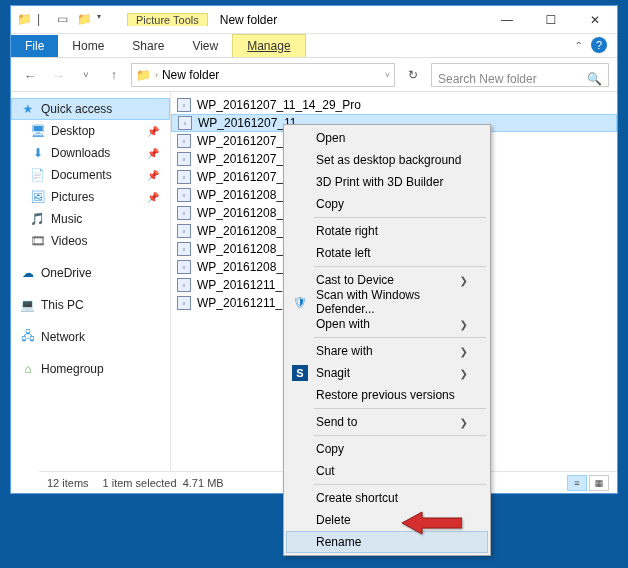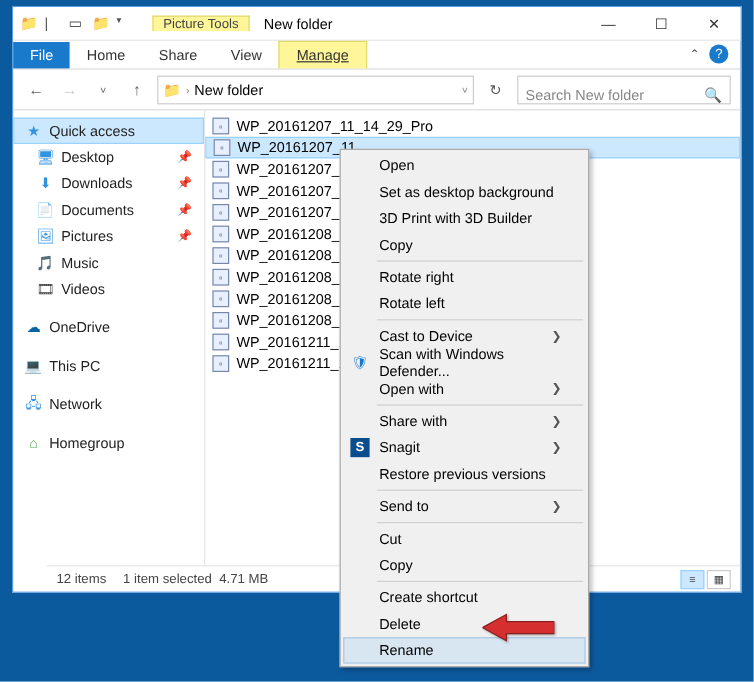--- a/index.html
+++ b/index.html
@@ -273,24 +273,24 @@
     <div class="cm-item">
       <span>Restore previous versions</span>
     </div>
     <div class="cm-sep"></div>
     <div class="cm-item">
       <span>Send to</span>
       <span class="cm-arrow">❯</span>
     </div>
     <div class="cm-sep"></div>
     <div class="cm-item">
+      <span>Copy</span>
+    </div>
+    <div class="cm-item">
       <span>Cut</span>
-    </div>
-    <div class="cm-item">
-      <span>Copy</span>
     </div>
     <div class="cm-sep"></div>
     <div class="cm-item">
       <span>Create shortcut</span>
     </div>
     <div class="cm-item">
       <span>Delete</span>
     </div>
     <div class="cm-item hover">
       <span>Rename</span>

